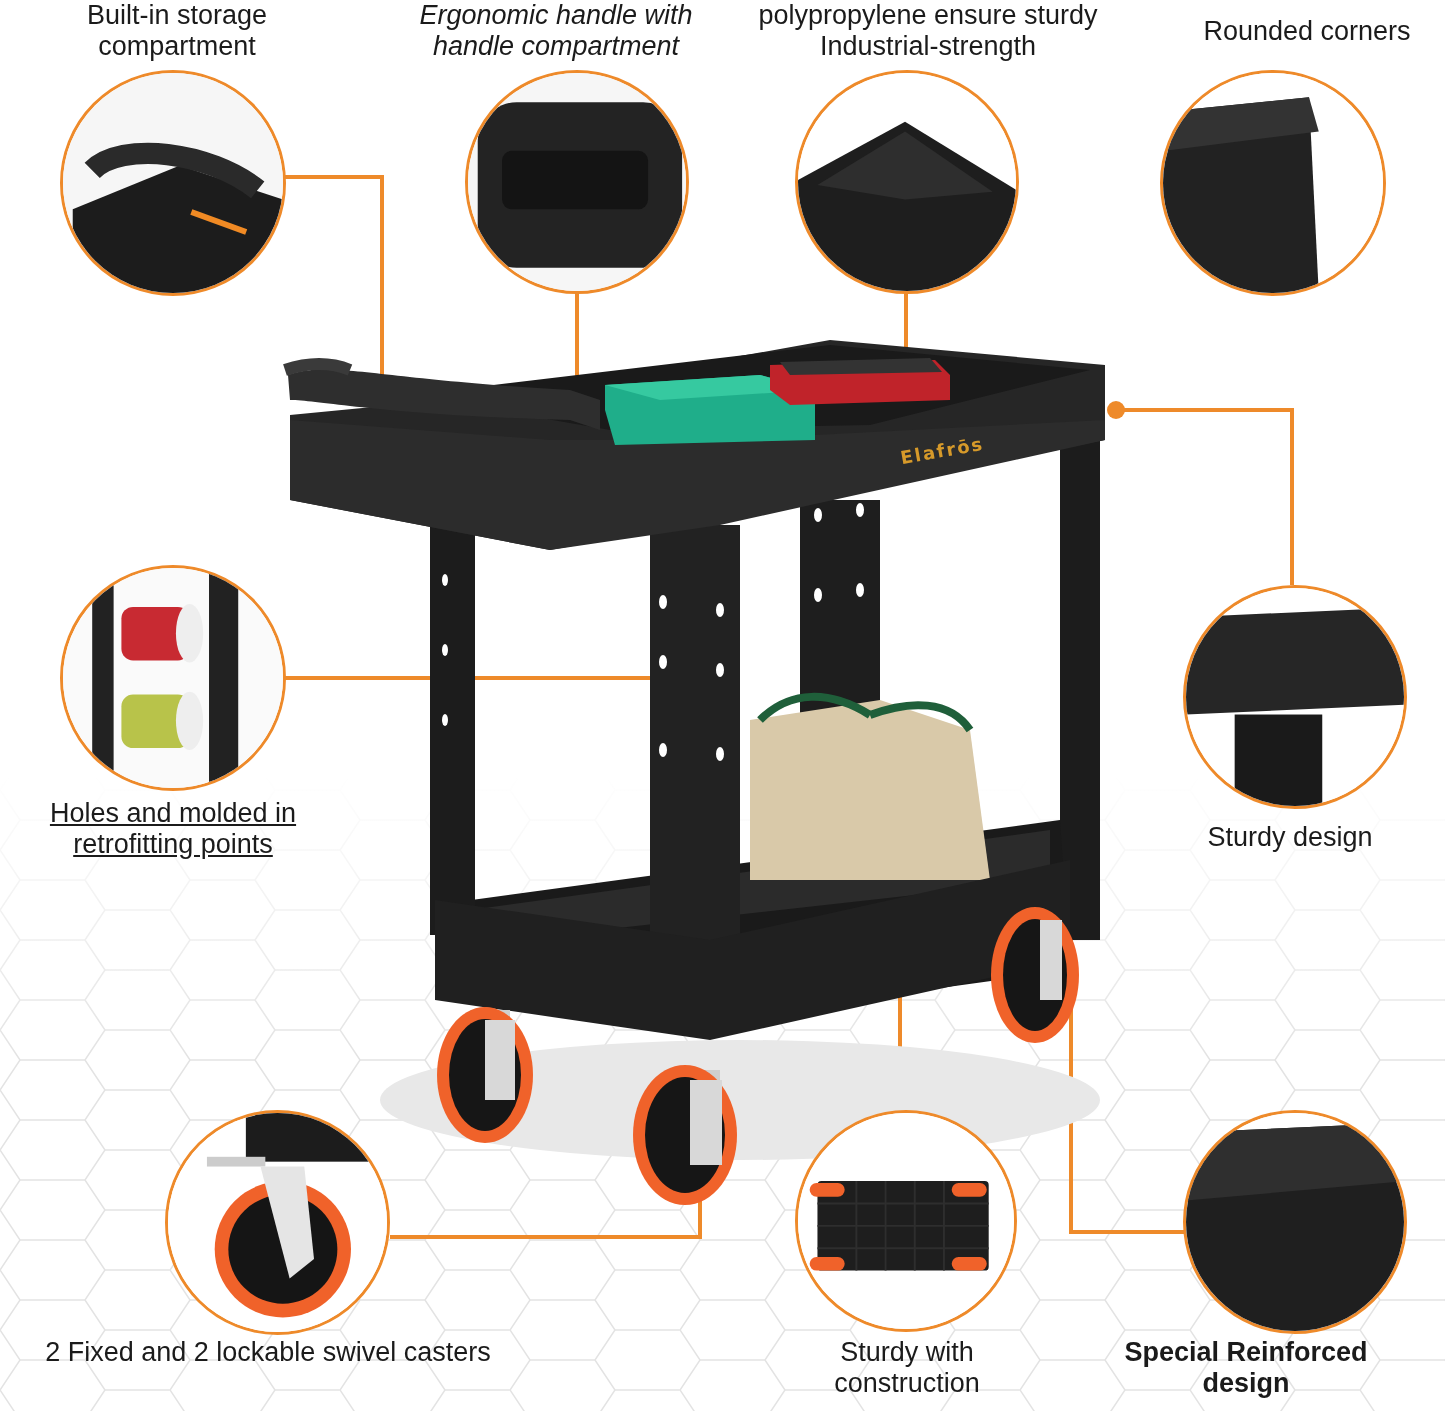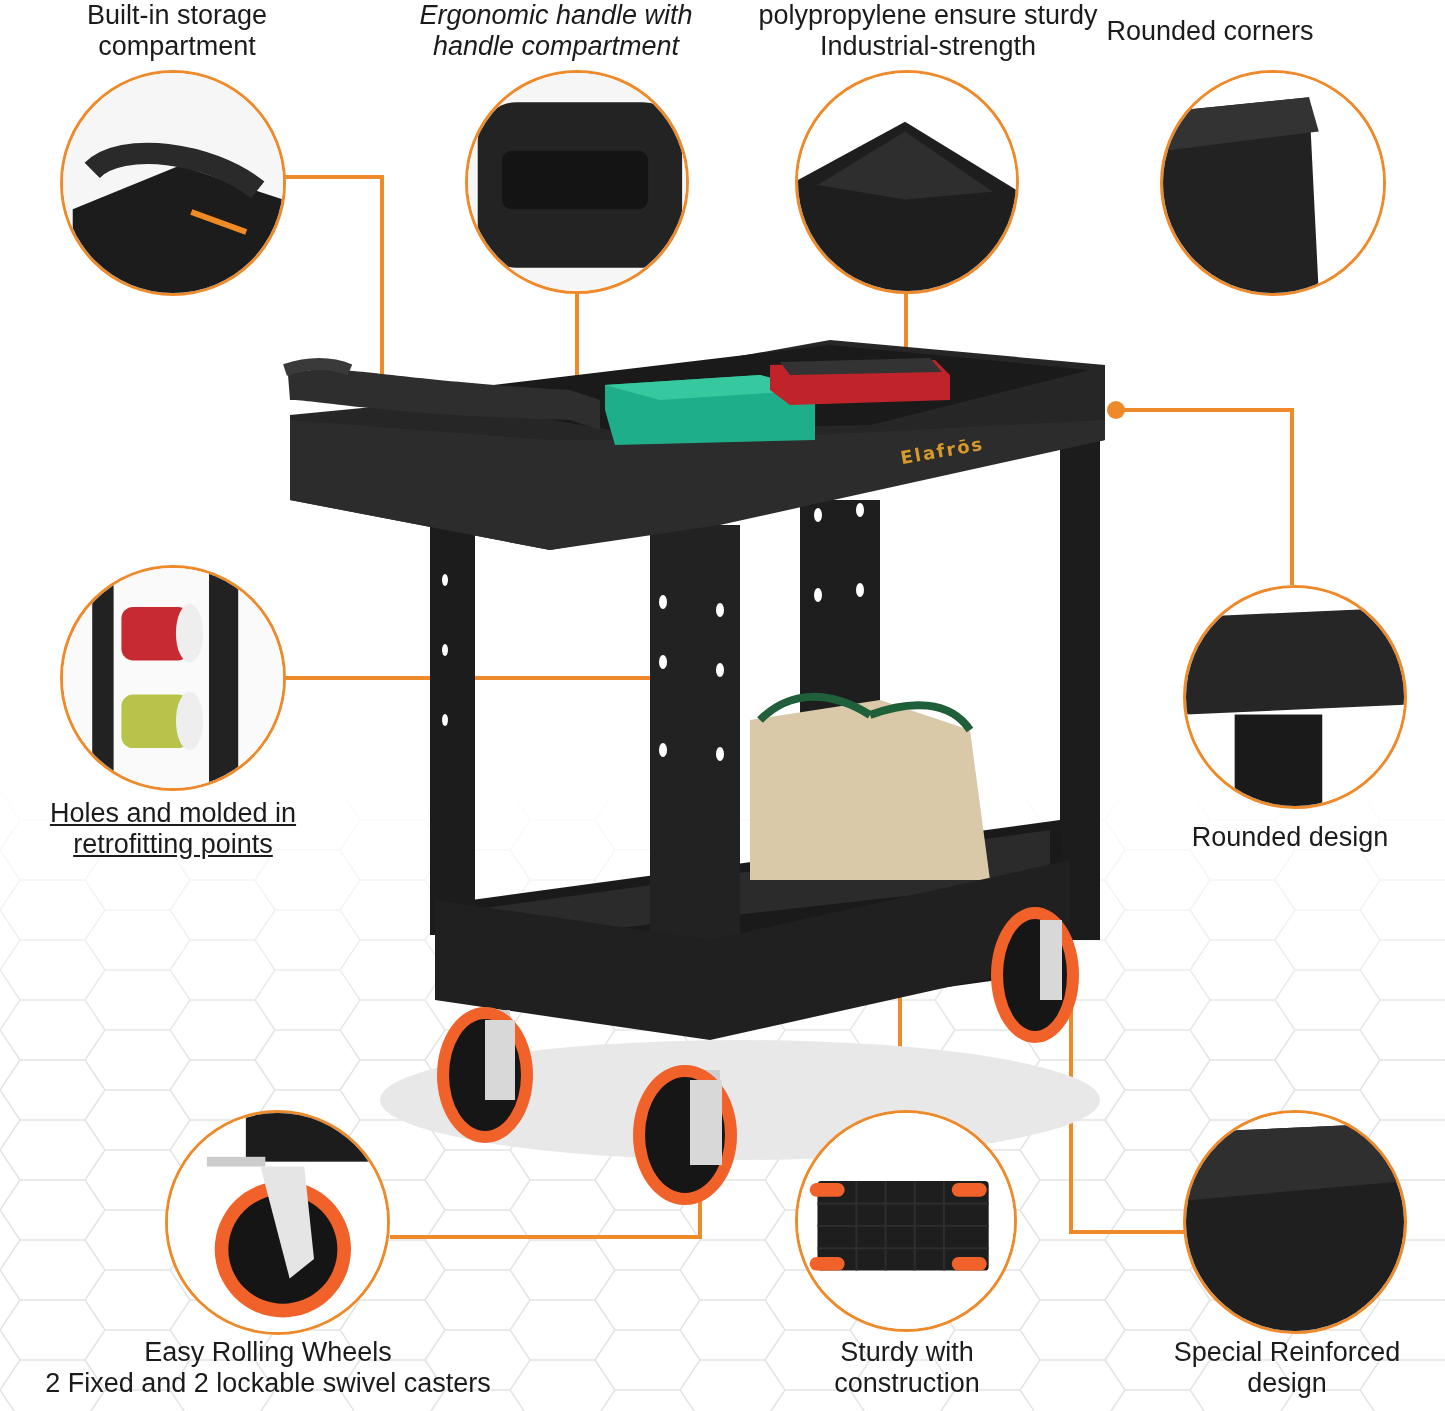--- a/index.html
+++ b/index.html
@@ -228,34 +228,33 @@
     <div>compartment</div>
 </div>
 <div class="label" style="left:556px;top:0px;font-style:italic;">
   <div>Ergonomic handle with</div>
     <div>handle compartment</div>
 </div>
 <div class="label" style="left:928px;top:0px;">
   <div>polypropylene ensure sturdy</div>
     <div>Industrial-strength</div>
 </div>
-<div class="label" style="left:1210px;top:16px;">
+<div class="label" style="left:1307px;top:16px;">
   <div>Rounded corners</div>
 </div>
 <div class="label" style="left:173px;top:798px;text-decoration:underline;">
   <div>Holes and molded in</div>
     <div>retrofitting points</div>
 </div>
 <div class="label" style="left:1290px;top:822px;">
-  <div>Rounded design</div>
+  <div>Sturdy design</div>
 </div>
 <div class="label" style="left:268px;top:1337px;">
-  <div>Easy Rolling Wheels</div>
     <div>2 Fixed and 2 lockable swivel casters</div>
 </div>
 <div class="label" style="left:907px;top:1337px;">
   <div>Sturdy with</div>
     <div>construction</div>
 </div>
-<div class="label" style="left:1287px;top:1337px;">
+<div class="label" style="left:1246px;top:1337px;font-weight:bold;">
   <div>Special Reinforced</div>
     <div>design</div>
 </div>
 
 </body></html>

